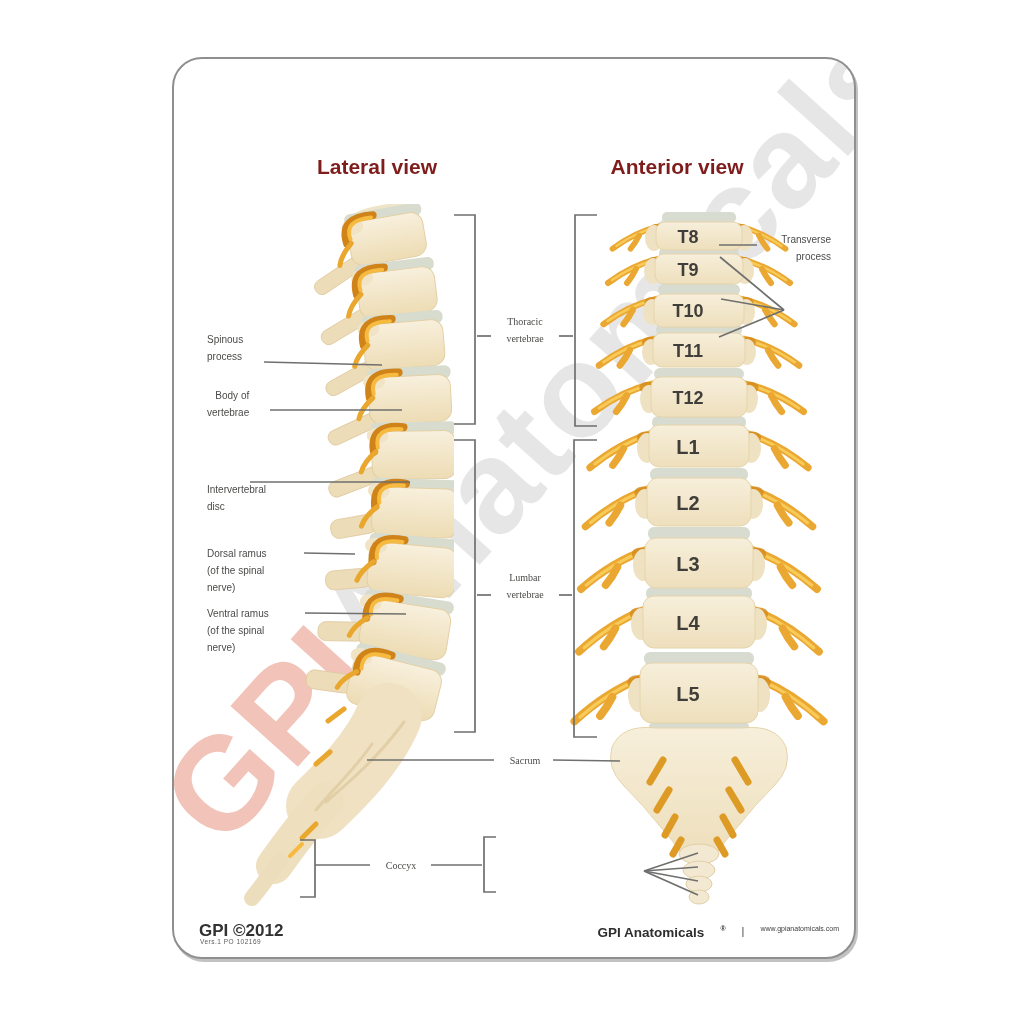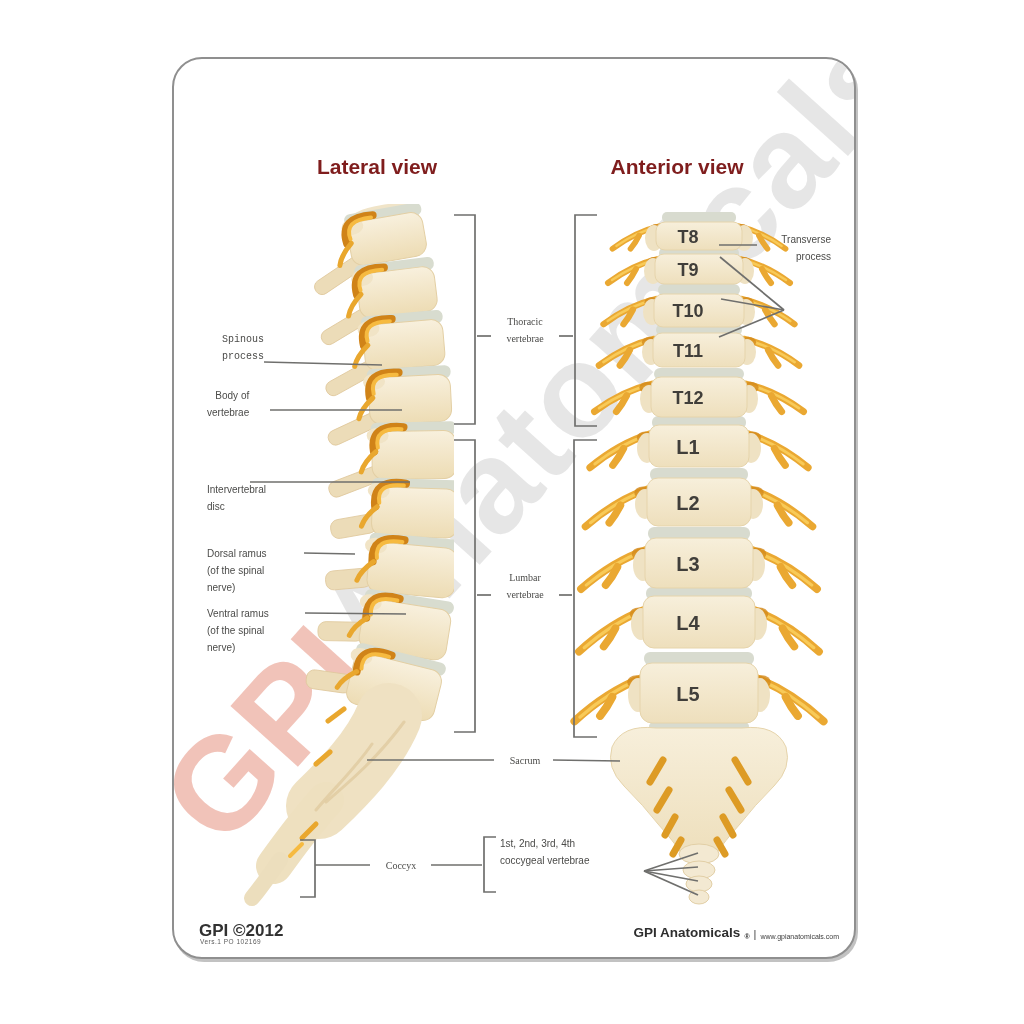--- a/index.html
+++ b/index.html
@@ -53,21 +53,21 @@
   .abump{fill:#efe2c3;}
   .anrv{stroke:#eaa832;stroke-width:6;fill:none;stroke-linecap:round;}
   .anrvh{stroke:#f8ca58;stroke-width:2.4;fill:none;stroke-linecap:round;}
   .agang{fill:#d3891c;opacity:.8;}
   .vtext{font-family:"Liberation Sans",sans-serif;font-weight:bold;fill:#403e3a;text-anchor:middle;}
   .stub{stroke:#dd9b25;stroke-width:7;stroke-linecap:round;fill:none;}
   .stub2{stroke:#c27c14;stroke-width:4;stroke-linecap:round;fill:none;}
   .cocc{fill:#f3e9d2;stroke:#e2cfa6;stroke-width:1;}
   .footL{position:absolute;left:25px;top:862px;z-index:3;font-size:17px;font-weight:bold;color:#323232;}
   .footLsub{position:absolute;left:26px;top:879px;z-index:3;font-size:6.5px;color:#5a5a5a;letter-spacing:.5px;}
-  .footR{position:absolute;right:15px;top:866px;z-index:3;display:flex;align-items:flex-end;gap:4px;}
+  .footR{position:absolute;right:15px;top:866px;z-index:3;display:flex;align-items:flex-start;gap:16px;}
   .footR .main{font-size:13.5px;font-weight:bold;color:#2e2e2e;}
   .footR .reg{font-size:7px;font-weight:bold;color:#2e2e2e;}
   .footR .div{font-size:11px;color:#444;}
   .footR .url{font-size:7px;color:#3c3c3c;}
 </style>
 </head>
 <body>
 
 <div class="card">
 
@@ -377,41 +377,39 @@
     <path class="ln" d="M 470,812 L 524,808"></path>
     <path class="ln" d="M 470,812 L 524,822"></path>
     <path class="ln" d="M 470,812 L 524,836"></path>
 
     <path class="ln" d="M 545,186 L 583,186"></path>
     <path class="ln" d="M 610,251 L 546,198"></path>
     <path class="ln" d="M 610,251 L 547,240"></path>
     <path class="ln" d="M 610,251 L 545,278"></path>
   </svg>
 
-  <div class="lbl" style="left:48px;top:272px;font-family:Liberation Mono, monospace;">Spinous
+  <div class="lbl" style="left:33px;top:272px;">Spinous
 process</div>
   <div class="lbl" style="left:33px;top:328px;text-align:right;">Body of
 vertebrae</div>
   <div class="lbl" style="left:33px;top:398px;margin-top:24px;">Intervertebral
 disc</div>
   <div class="lbl" style="left:33px;top:486px;">Dorsal ramus
 (of the spinal
 nerve)</div>
   <div class="lbl" style="left:33px;top:546px;">Ventral ramus
 (of the spinal
 nerve)</div>
 
   <div class="lbl center" style="left:308px;top:254px;width:86px;">Thoracic
 vertebrae</div>
   <div class="lbl center" style="left:308px;top:510px;width:86px;">Lumbar
 vertebrae</div>
   <div class="lbl center" style="left:322px;top:693px;width:58px;">Sacrum</div>
   <div class="lbl center" style="left:199px;top:798px;width:56px;">Coccyx</div>
-  <div class="lbl" style="left:326px;top:776px;">1st, 2nd, 3rd, 4th
-coccygeal vertebrae</div>
 
   <div class="lbl right" style="left:545px;top:172px;width:112px;">Transverse
 process</div>
 
   <div class="footL">GPI ©2012</div>
   <div class="footLsub">Vers.1  PO 102169</div>
   <div class="footR">
     <span class="main">GPI Anatomicals</span>
       <span class="reg">®</span>
     <span class="div">|</span>

